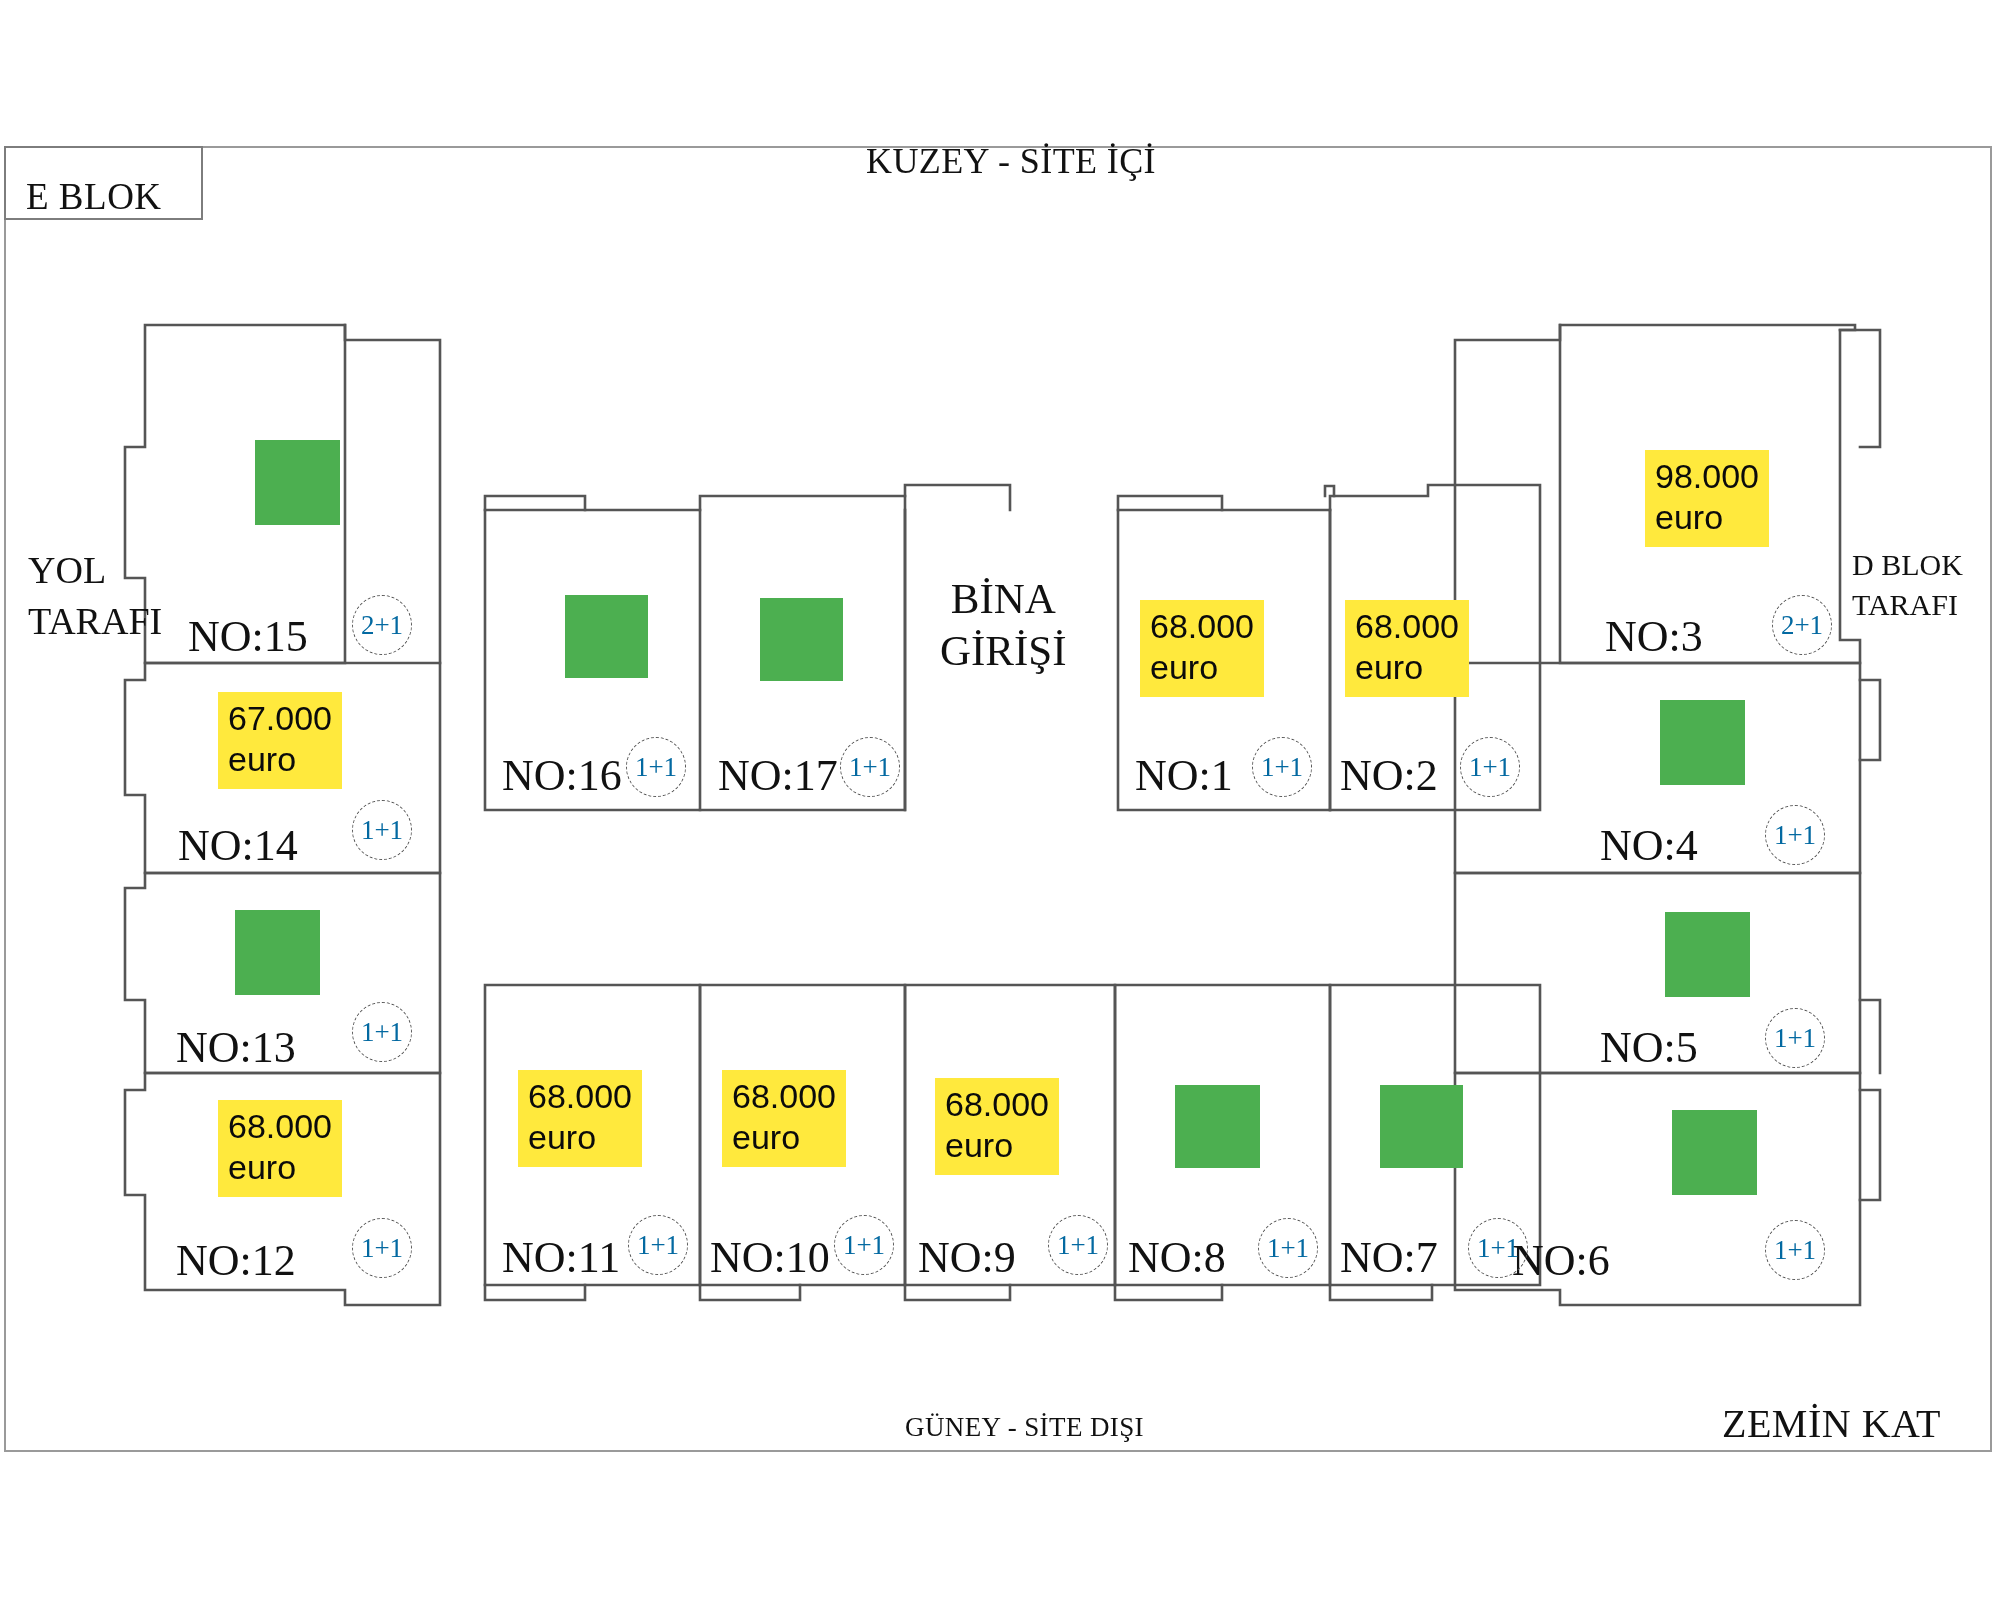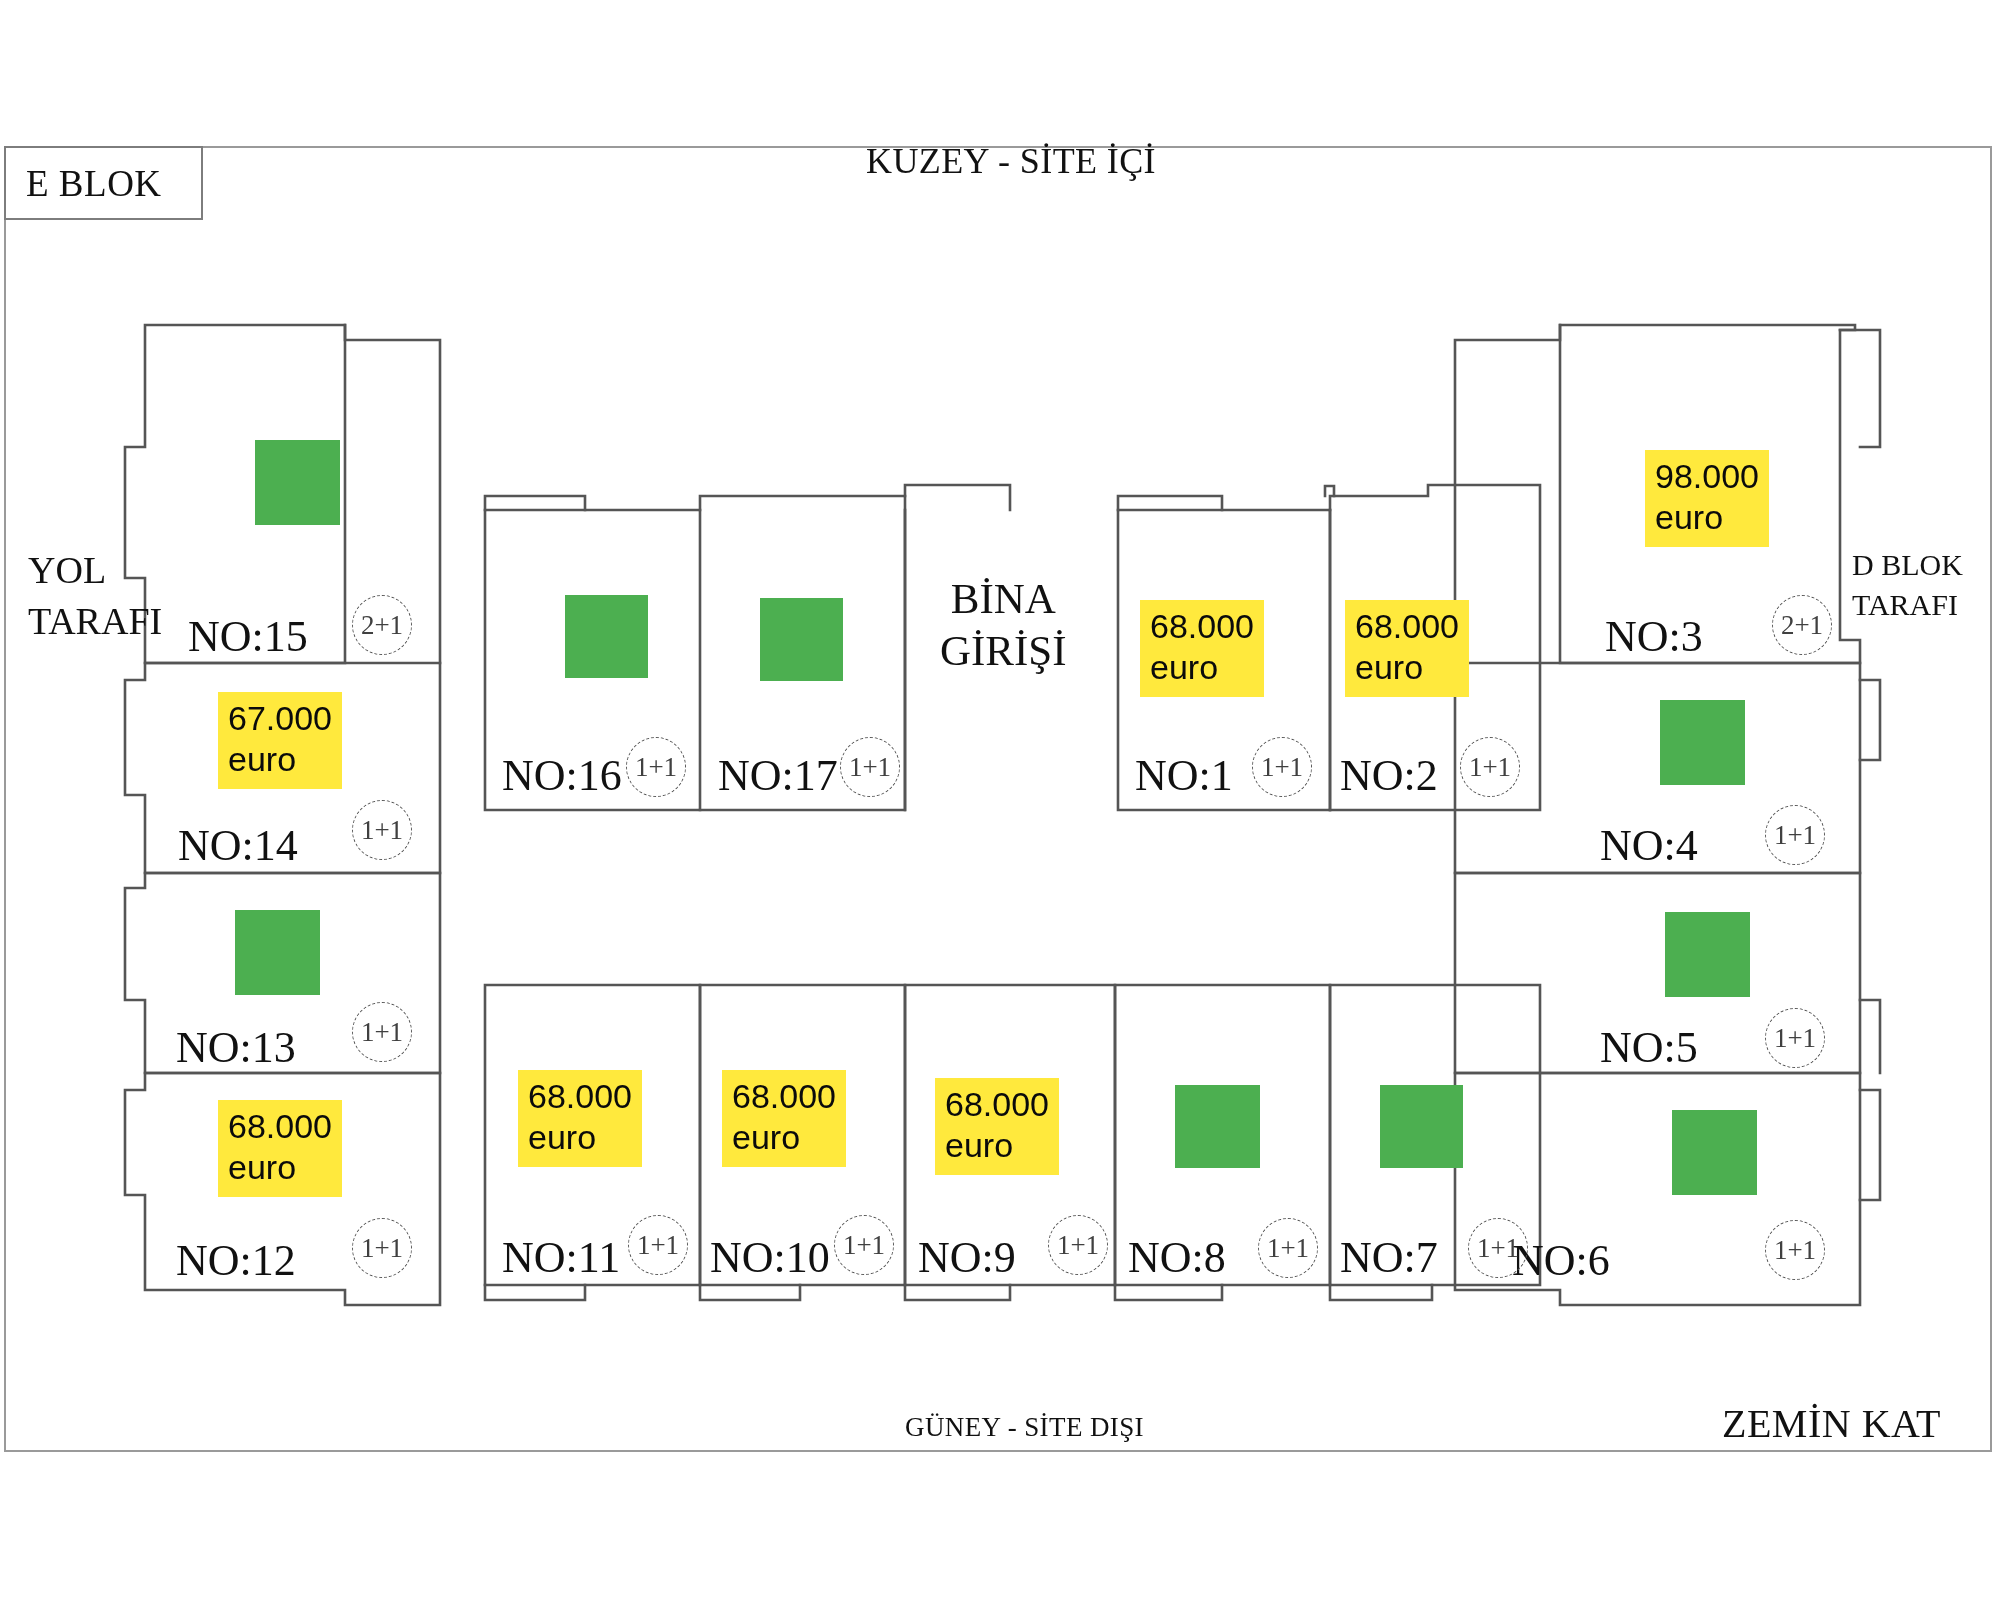--- a/index.html
+++ b/index.html
@@ -9,21 +9,21 @@
   
   #page-border{
     position:absolute;left:4px;top:146px;width:1988px;height:1306px;
     border:2px solid #9a9a9a;box-sizing:border-box;
   }
 
   
   #blok-title-box{
     position:absolute;left:4px;top:146px;width:199px;height:74px;
     border:2px solid #7d7d7d;background:#ffffff;box-sizing:border-box;
-    display:flex;align-items:center;justify-content:flex-start;
+    display:flex;align-items:flex-end;justify-content:flex-start;
   }
   #blok-title-box .txt{font-size:37px;letter-spacing:.5px;padding-left:20px;color:#111;}
 
   
   .plan-label{position:absolute;color:#111;white-space:nowrap;}
   .lbl-kuzey{left:866px;top:140px;font-size:36px;letter-spacing:.4px;}
   .lbl-guney{left:905px;top:1412px;font-size:27px;letter-spacing:.4px;}
   .lbl-zemin{left:1722px;top:1400px;font-size:40px;letter-spacing:.5px;}
   .lbl-yol{left:28px;top:545px;font-size:38px;line-height:1.33;}
   .lbl-dblok{left:1852px;top:545px;font-size:30px;line-height:1.33;}
@@ -33,21 +33,21 @@
   #walls{position:absolute;left:0;top:0;width:2000px;height:1600px;}
 
   
   .unit-no{position:absolute;font-size:44px;color:#111;white-space:nowrap;font-family:"Liberation Serif",serif;}
 
   
   .type-badge{
     position:absolute;width:60px;height:60px;border-radius:50%;
     border:1.6px dashed #555;box-sizing:border-box;
     display:flex;align-items:center;justify-content:center;
-    font-size:27px;color:#404040;background:transparent;
+    font-size:27px;color:#0369a1;background:transparent;
     font-family:"Liberation Serif",serif;
   }
 
   
   .price-tag{
     position:absolute;background:#FFE93D;color:#0b0b0b;
     font-family:"Liberation Sans",sans-serif;font-size:34px;line-height:1.22;
     padding:6px 10px 8px 10px;white-space:nowrap;
   }
   .price-tag .l2{display:block;}

